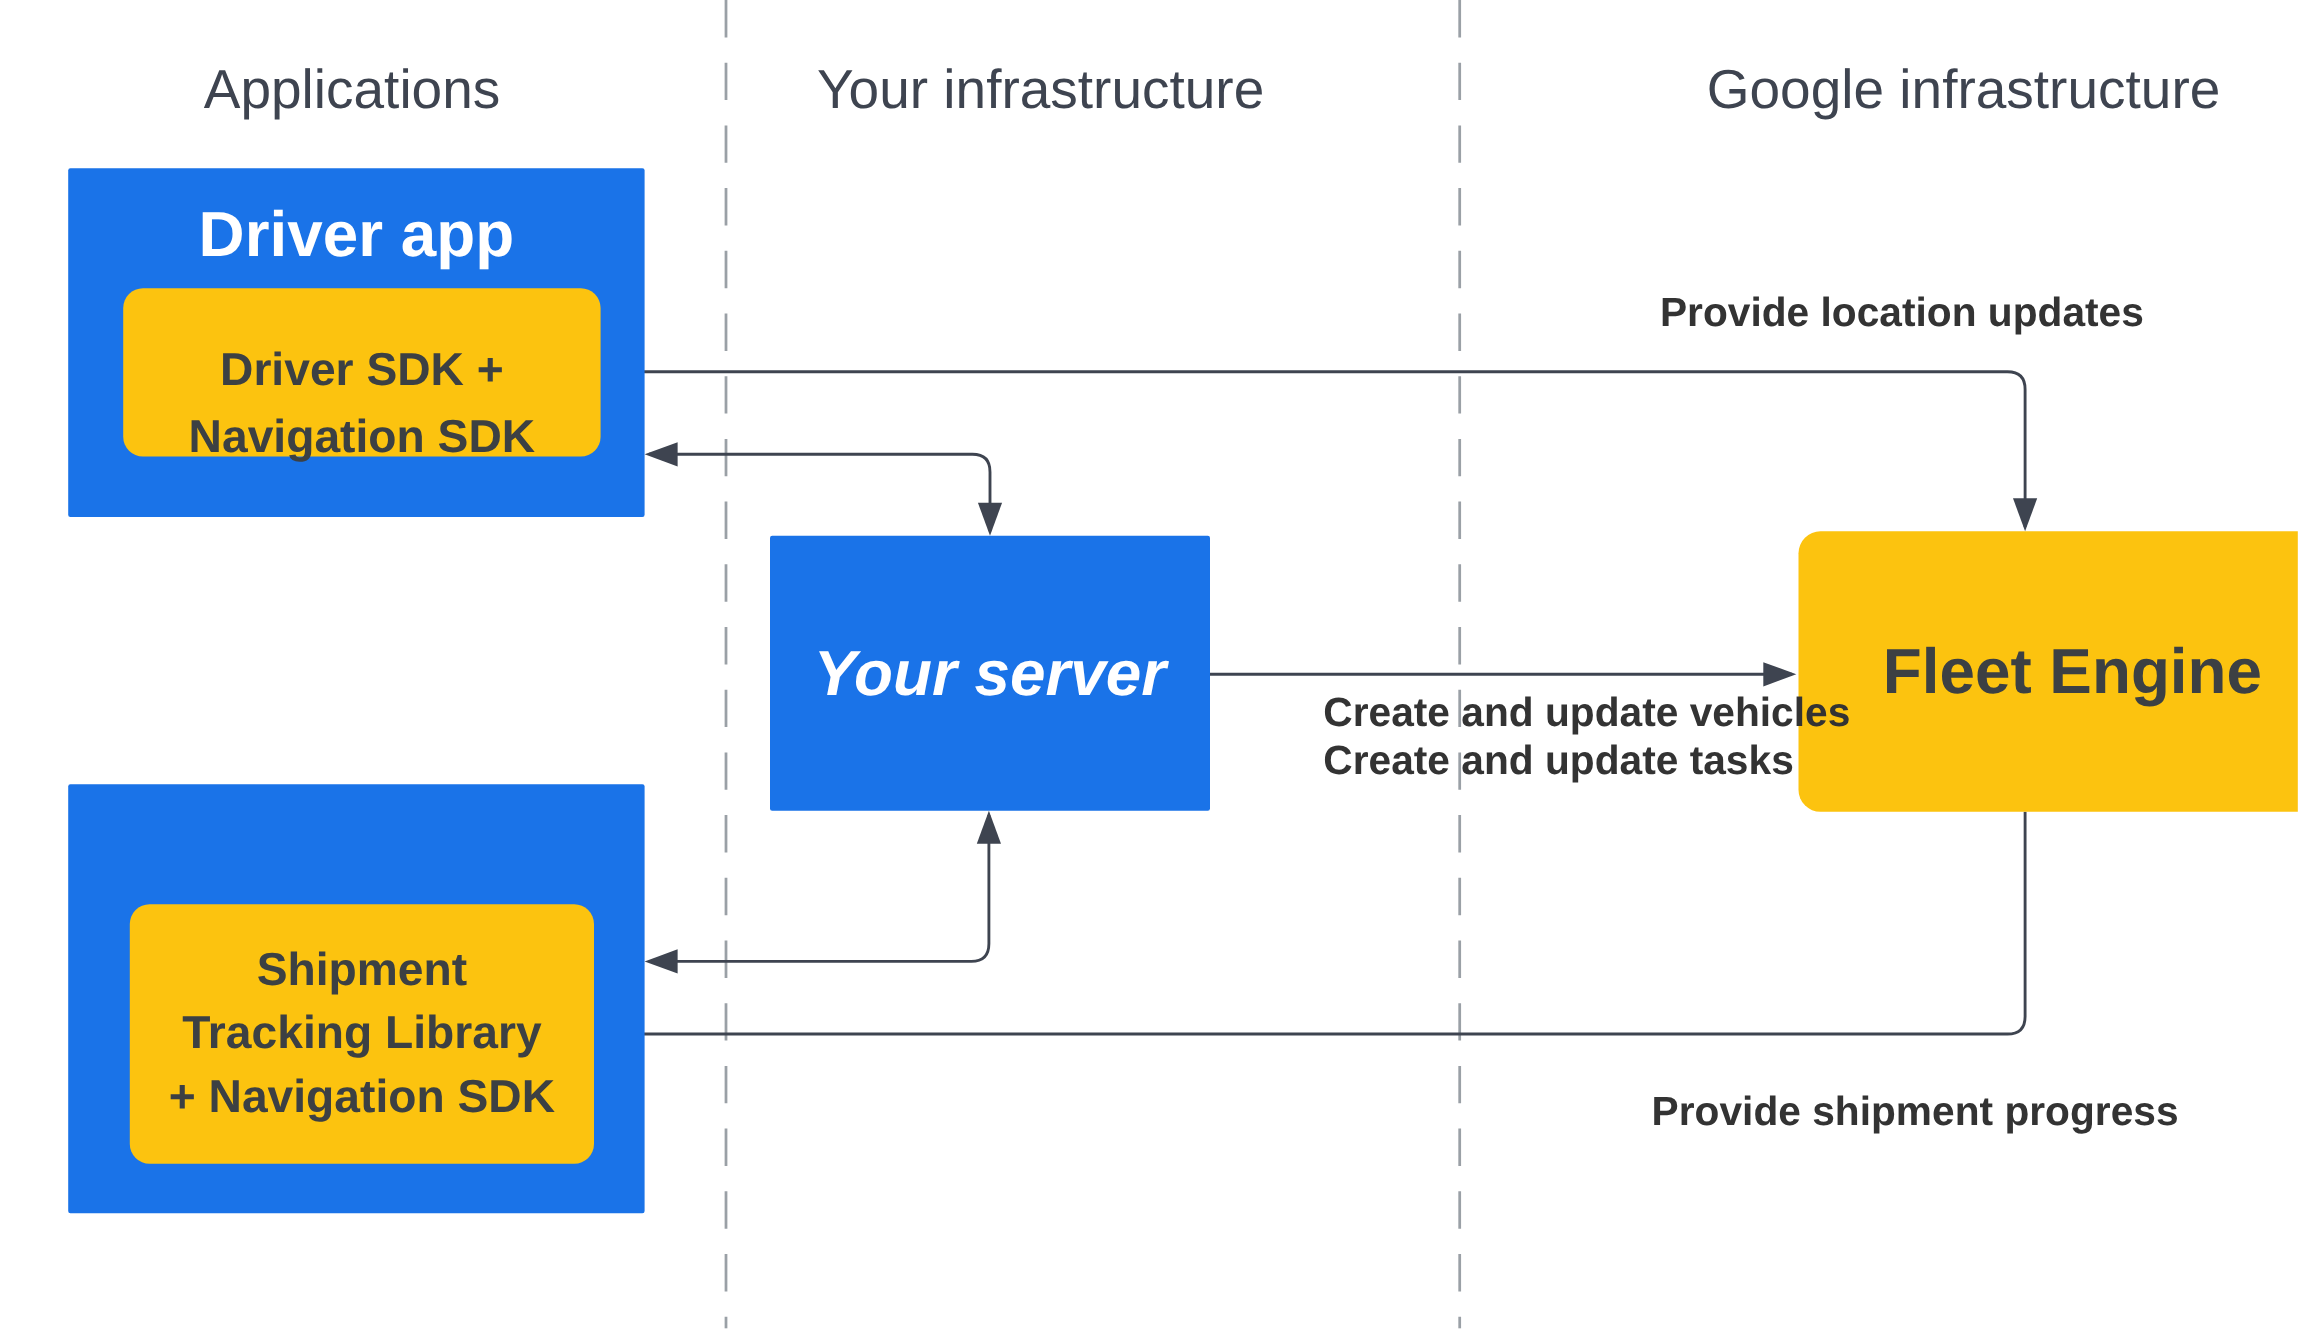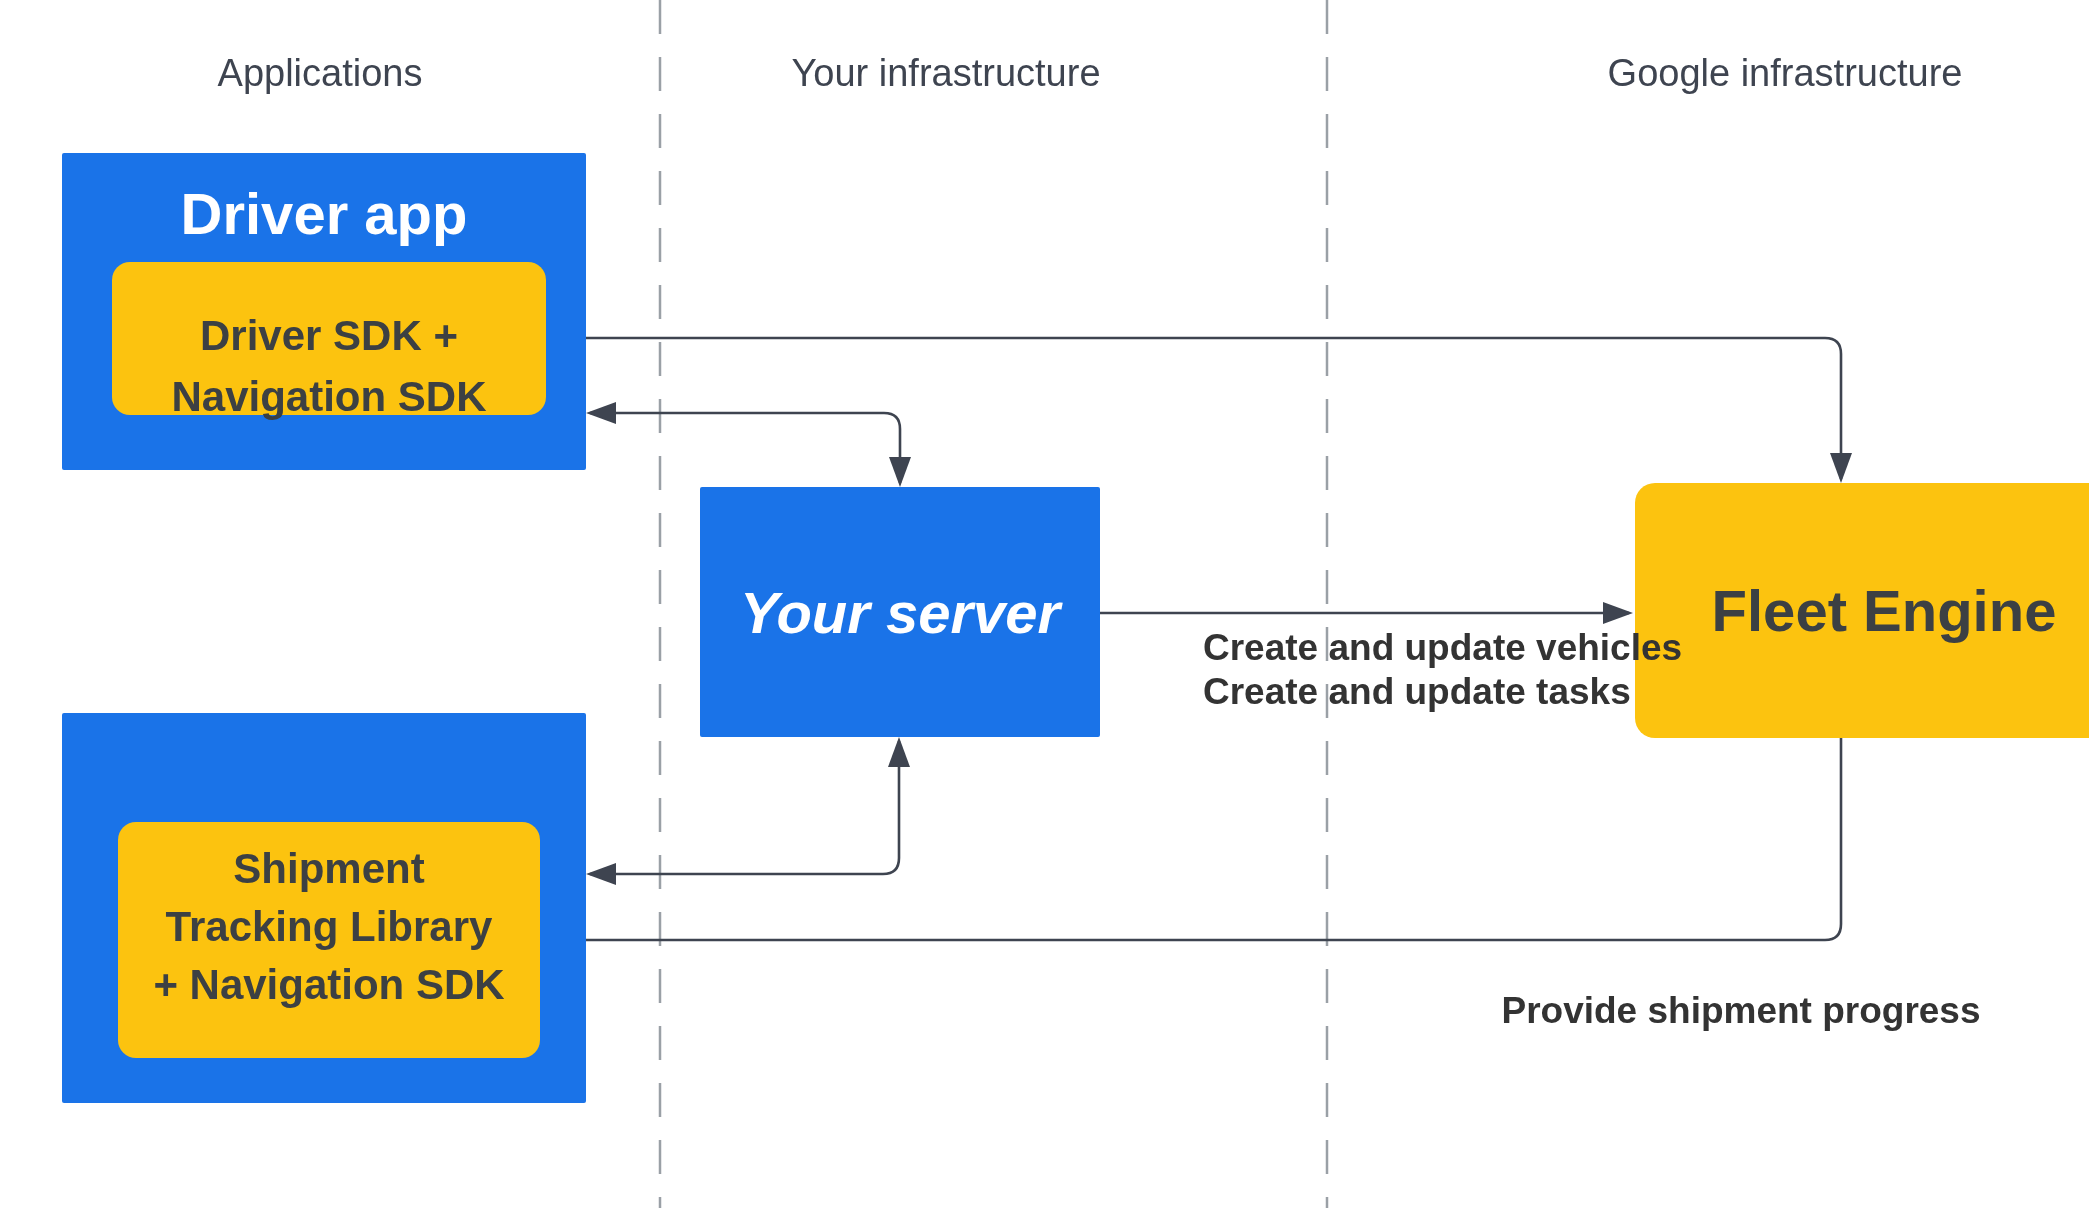--- a/index.html
+++ b/index.html
@@ -17,21 +17,21 @@
   .canvas{
     position:relative;
     width:2089px;height:1208px;
     background:var(--bg);
     font-family:"Liberation Sans","DejaVu Sans",sans-serif;
     overflow:hidden;
   }
   .col-header{
     position:absolute;
     transform:translateX(-50%);
-    font-size:38px;
+    font-size:50px;
     font-weight:400;
     color:var(--header-text);
     white-space:nowrap;
   }
   .svg-layer{position:absolute;left:0;top:0;width:2089px;height:1208px;}
   .edge{stroke:var(--line);stroke-width:2.6;fill:none;}
   .head{fill:var(--line);stroke:none;}
   .dash{stroke:var(--dashed);stroke-width:2.5;stroke-dasharray:34 23;fill:none;}
   .node{position:absolute;box-sizing:border-box;}
   .blue-box{background:var(--blue);border-radius:2px;}
@@ -107,36 +107,37 @@
     <div class="node yellow-box" style="left:50px;top:109px;width:434px;height:153px;">
       <div class="sdk-text" style="top:16px;margin-top:27px;">
         <div class="sdk-line">Driver SDK +</div>
         <div class="sdk-line">Navigation SDK</div>
       </div>
     </div>
   </div>
 
   <div class="node blue-box" style="left:62px;top:713px;width:524px;height:390px;">
     <div class="node yellow-box" style="left:56px;top:109px;width:422px;height:236px;">
-      <div class="sdk-text" style="top:18px;">
+      <div class="sdk-text" style="top:30px;">
         <div class="sdk-line-3">Shipment</div>
         <div class="sdk-line-3">Tracking Library</div>
         <div class="sdk-line-3">+ Navigation SDK</div>
       </div>
     </div>
   </div>
 
   <div class="node blue-box center-box" style="left:700px;top:487px;width:400px;height:250px;font-style:italic;">
     <span class="server-title">Your server</span>
   </div>
 
   <div class="node yellow-box center-box" style="left:1635px;top:483px;width:498px;height:255px;border-radius:20px;">
     <span class="fleet-title">Fleet Engine</span>
   </div>
 
+  <div class="edge-label centered" style="left:1729px;top:263px;">Provide location updates</div>
 
   <div class="edge-label two-line" style="left:1203px;top:626px;">
     <div>Create and update vehicles</div>
     <div>Create and update tasks</div>
   </div>
 
   <div class="edge-label centered" style="left:1741px;top:990px;">Provide shipment progress</div>
 
 </div>
 

